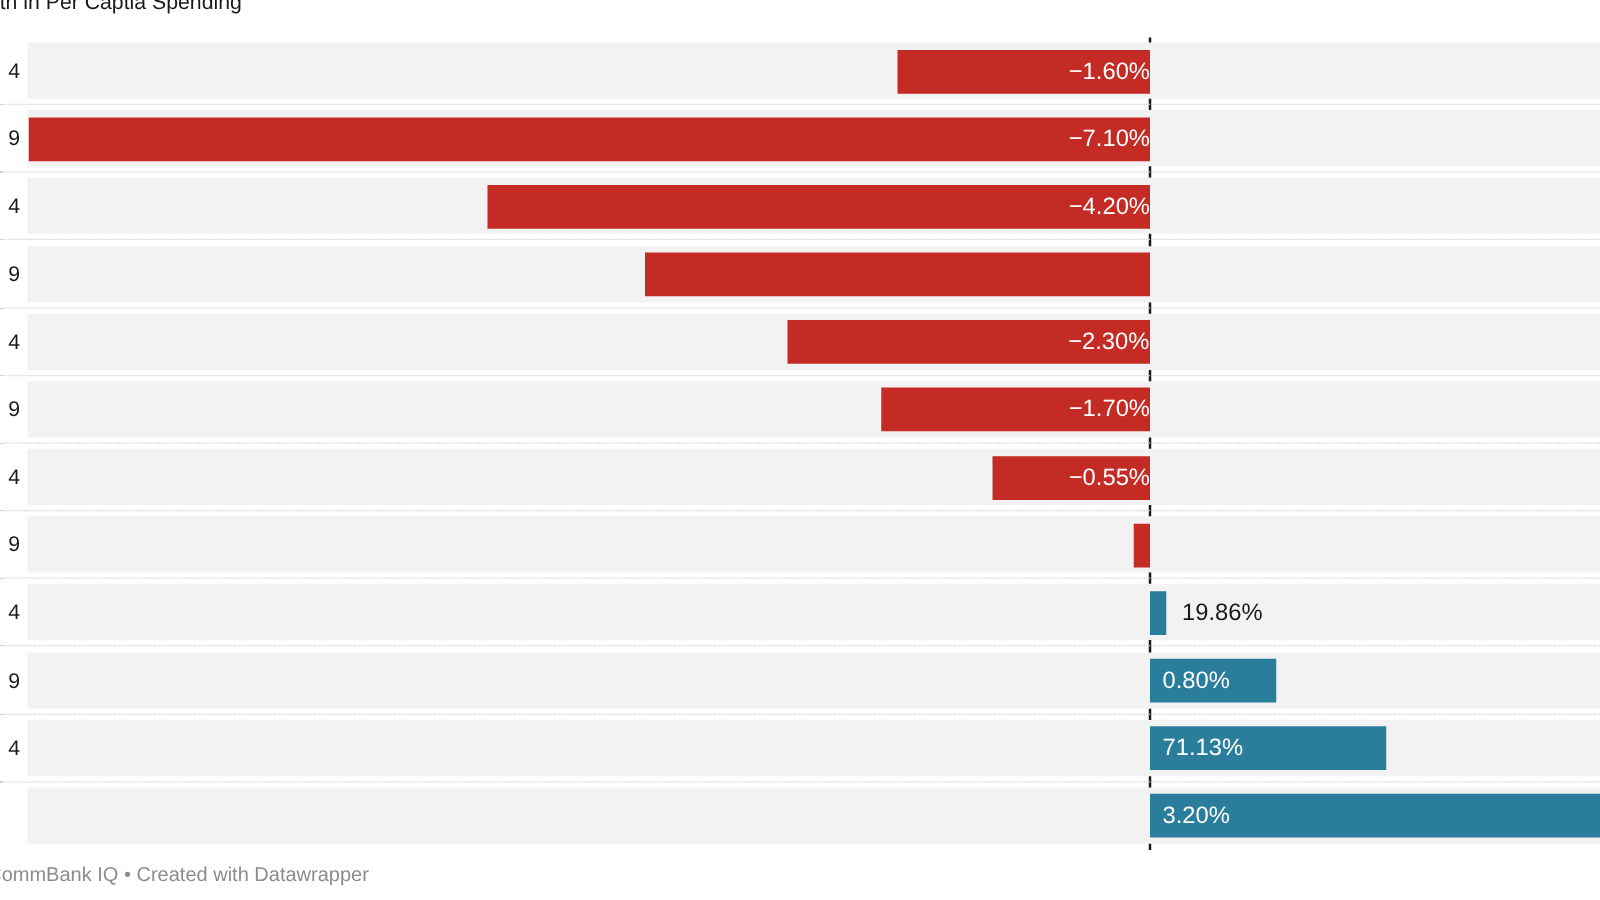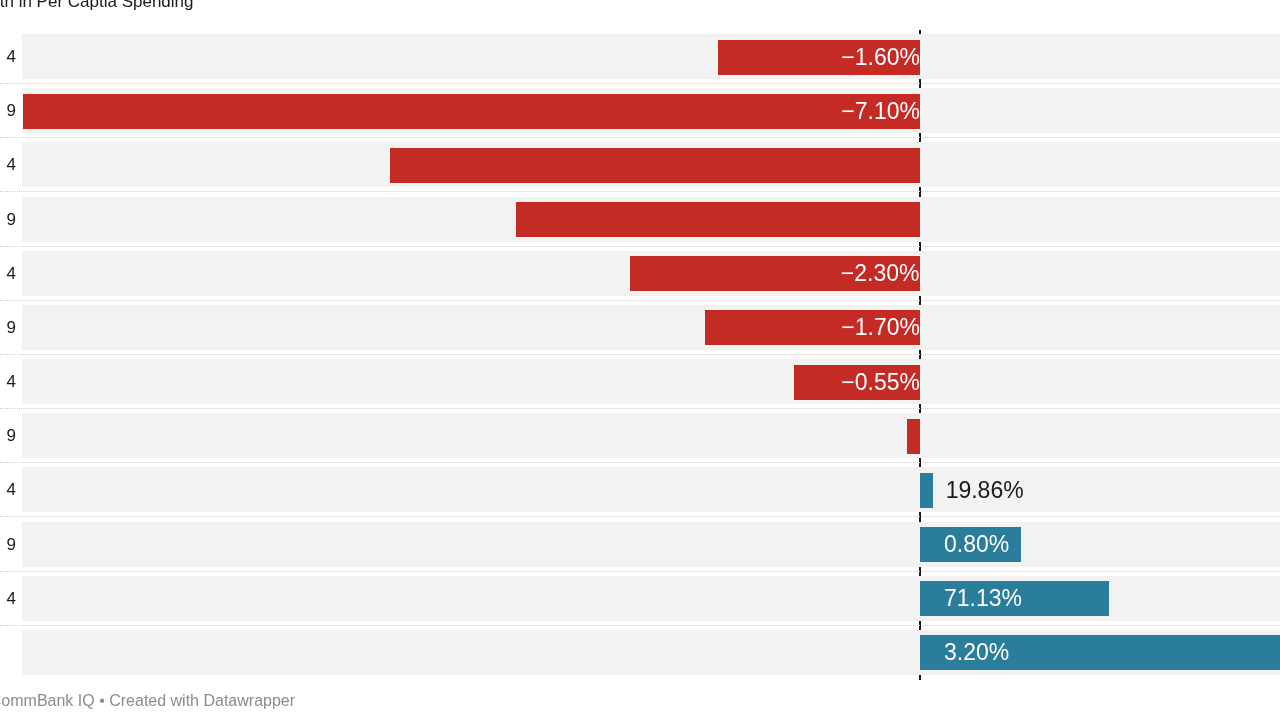--- a/index.html
+++ b/index.html
@@ -85,32 +85,32 @@
   }
   .bar.neg { background: #c42b25; }
   .bar.pos { background: #2a7d9b; }
 
   
   .bar-value {
     position: absolute;
     top: 9px;
     height: 35px;
     line-height: 35px;
-    font-size: 23px;
+    font-size: 19px;
     white-space: nowrap;
   }
   .bar-value.inside-neg {
     color: #ffffff;
     text-align: right;
     padding-right: 9px;
   }
   .bar-value.inside-pos {
     color: #ffffff;
     text-align: left;
-    padding-left: 24px;
+    padding-left: 10px;
   }
   .bar-value.outside-left {
     color: #1a1a1a;
     text-align: right;
     padding-right: 10px;
   }
   .bar-value.outside-right {
     color: #1a1a1a;
     text-align: left;
     padding-left: 13px;
@@ -153,20 +153,21 @@
       <div class="row-band" style="background: rgb(242, 242, 242);"></div>
       <div class="row-label" style="height: 54.1667px; line-height: 54.1667px;">9</div>
       <div class="bar neg" style="background: rgb(196, 43, 37); width: 896.73px; left: 23.27px; top: 9.58333px;"></div>
       <div class="bar-value inside-neg" style="top: 9.58333px; left: 23.27px; width: 896.73px;">−7.10%</div>
       <div class="row-sep" style="border-bottom-color: rgb(207, 207, 207);"></div>
     </div>
     <div class="row" style="top: 108.333px; height: 54.1667px;">
       <div class="row-band" style="background: rgb(242, 242, 242);"></div>
       <div class="row-label" style="height: 54.1667px; line-height: 54.1667px;">4</div>
       <div class="bar neg" style="background: rgb(196, 43, 37); width: 530.46px; left: 389.54px; top: 9.58333px;"></div>
+      <div class="bar-value inside-neg" style="top: 9.58333px; left: 389.54px; width: 530.46px;">−4.20%</div>
       <div class="row-sep" style="border-bottom-color: rgb(207, 207, 207);"></div>
     </div>
     <div class="row" style="top: 162.5px; height: 54.1667px;">
       <div class="row-band" style="background: rgb(242, 242, 242);"></div>
       <div class="row-label" style="height: 54.1667px; line-height: 54.1667px;">9</div>
       <div class="bar neg" style="background: rgb(196, 43, 37); width: 404.16px; left: 515.84px; top: 9.58333px;"></div>
       <div class="row-sep" style="border-bottom-color: rgb(207, 207, 207);"></div>
     </div>
     <div class="row" style="top: 216.667px; height: 54.1667px;">
       <div class="row-band" style="background: rgb(242, 242, 242);"></div>

